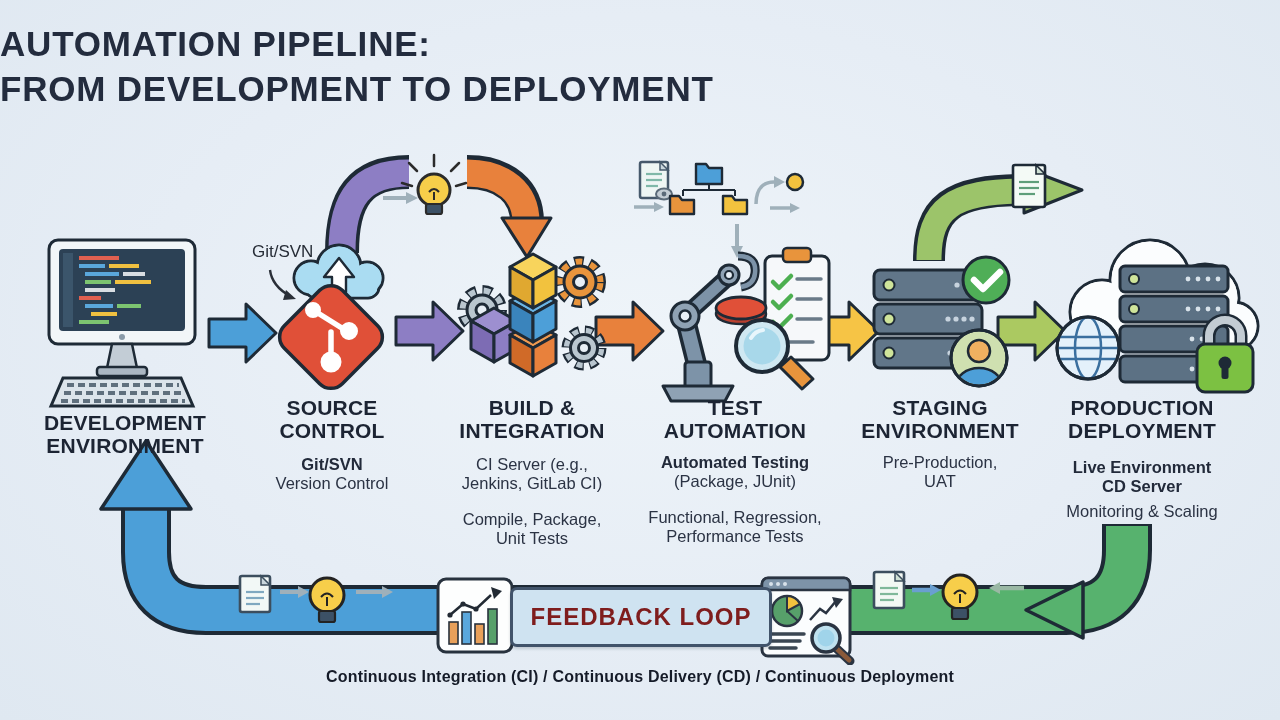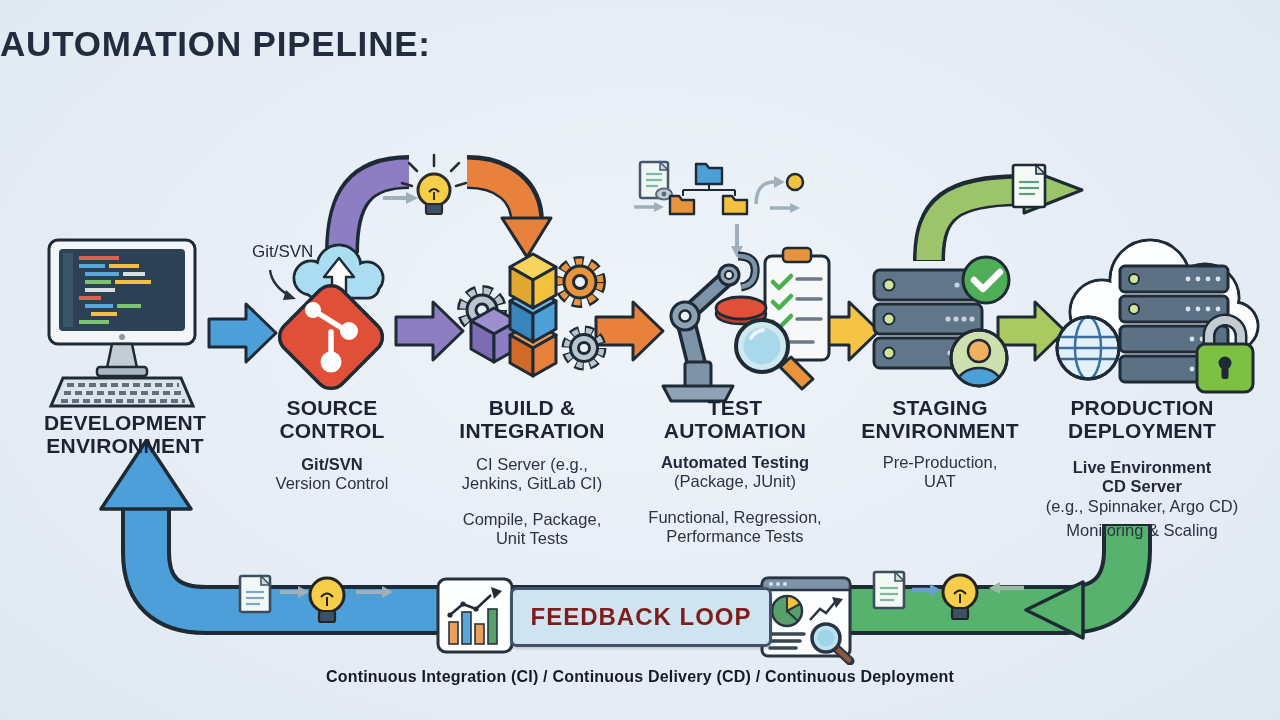--- a/index.html
+++ b/index.html
@@ -456,20 +456,21 @@
     <g>
       <line x1="76" y1="78" x2="90" y2="91" stroke="#2a3442" stroke-width="9" stroke-linecap="round"></line>
       <line x1="76" y1="78" x2="89" y2="90" stroke="#8a5a3a" stroke-width="5" stroke-linecap="round"></line>
       <circle cx="66" cy="68" r="14" fill="#bfe2f0" stroke="#2a3442" stroke-width="3.5"></circle>
       <circle cx="66" cy="68" r="8.5" fill="#a0d4ea"></circle>
     </g>
   </svg>
 
   <div class="abs title-wrap">
     <span class="title-line">AUTOMATION PIPELINE:</span>
+    <span class="title-line">FROM DEVELOPMENT TO DEPLOYMENT</span>
   </div>
 
   <span class="abs git-note">Git/SVN</span>
 
   <div id="s1" class="abs stage-label">
     <span class="stage-title">DEVELOPMENT
 ENVIRONMENT</span>
   </div>
 
   <div id="s2" class="abs stage-label">
@@ -502,21 +503,20 @@
 ENVIRONMENT</span>
     <span class="sub gap12">Pre-Production,
 UAT</span>
   </div>
 
   <div id="s6" class="abs stage-label">
     <span class="stage-title">PRODUCTION
 DEPLOYMENT</span>
     <span class="sub b gap8">Live Environment
 CD Server</span>
-    <span class="sub">(e.g., Spinnaker, Argo CD)</span>
     <span class="sub m gap6">Monitoring &amp; Scaling</span>
   </div>
 
   <div class="abs banner">
     <span>FEEDBACK LOOP</span>
   </div>
 
   <div class="abs footer">Continuous Integration (CI) / Continuous Delivery (CD) / Continuous Deployment</div>
 
 </div>

